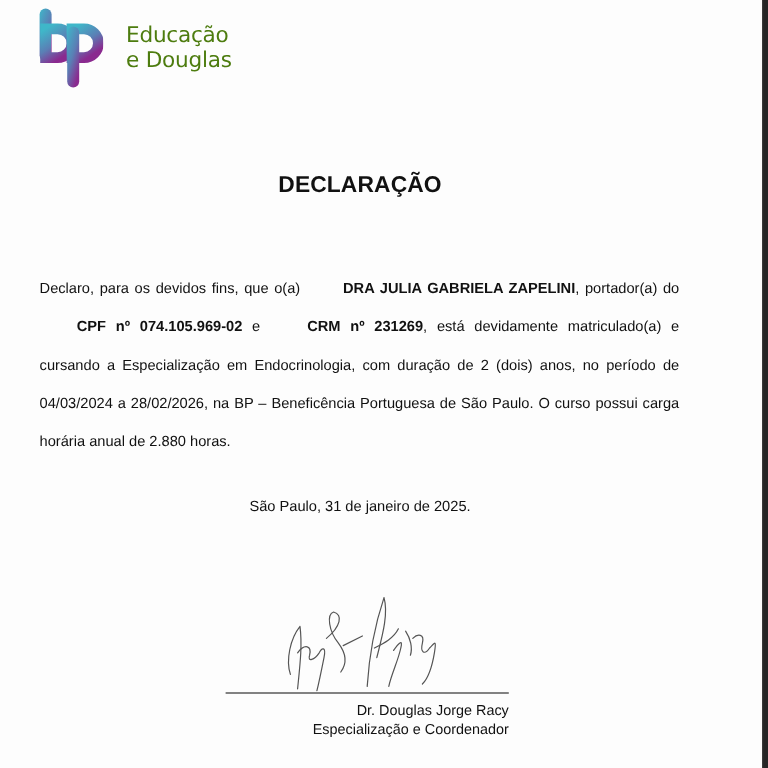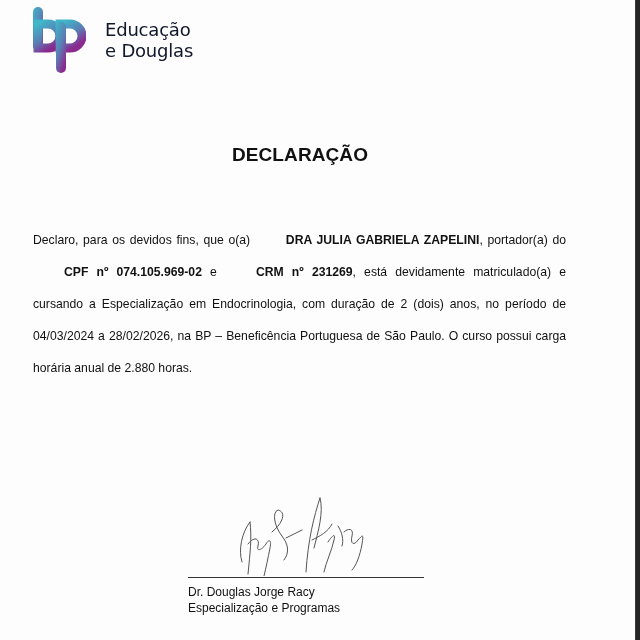--- a/index.html
+++ b/index.html
@@ -46,21 +46,21 @@
       left: 0;
       top: 0;
     }
     .logo-text {
       position: absolute;
       left: 75px;
       top: 13px;
       font-family: "DejaVu Sans", sans-serif;
       font-size: 18px;
       line-height: 21px;
-      color: #0f172a;
+      color: #4d7c0f;
       font-weight: normal;
       letter-spacing: -0.2px;
     }
     .logo-text div { white-space: nowrap; }
 
     .title {
       position: absolute;
       left: 0;
       width: 600px;
       top: 144px;
@@ -100,21 +100,21 @@
       left: 188px;
       top: 577px;
       width: 236px;
       height: 1px;
       background: #333333;
     }
     .signer {
       position: absolute;
       left: 188px;
       width: 236px;
-      text-align: left;
+      text-align: right;
       font-size: 12px;
       line-height: 16px;
       top: 584px;
     }
     .signer div { white-space: nowrap; }
   </style>
 </head>
 <body>
 
 <div class="page">
@@ -140,35 +140,36 @@
     <div class="logo-text">
       <div>Educação</div>
       <div>e Douglas</div>
     </div>
   </div>
 
   <div class="title">DECLARAÇÃO</div>
 
   <div class="paragraph"><span>Declaro, para os devidos fins, que o(a) </span><b>DRA JULIA GABRIELA ZAPELINI</b><span>, portador(a) do </span><b>CPF nº 074.105.969-02</b><span> e </span><b>CRM nº 231269</b><span>, está devidamente matriculado(a) e cursando a Especialização em Endocrinologia, com duração de 2 (dois) anos, no período de 04/03/2024 a 28/02/2026, na BP – Beneficência Portuguesa de São Paulo. O curso possui carga horária anual de 2.880 horas.</span></div>
 
+  <div class="date-line">São Paulo, 31 de janeiro de 2025.</div>
 
   <svg class="signature" viewBox="0 0 160 84">
     <g fill="none" stroke="#555555" stroke-width="1" stroke-linecap="round">
       <path d="M22 30 C14 40, 10 58, 14 70 M22 30 C24 46, 22 62, 20 82"></path>
       <path d="M20 52 C26 44, 32 46, 30 54 C28 60, 34 58, 38 52 C40 48, 44 46, 42 56 C40 66, 38 76, 36 84"></path>
       <path d="M44 40 C56 30, 58 20, 50 18 C44 20, 46 34, 54 44 C60 52, 62 60, 56 68"></path>
       <path d="M58 46 L74 38"></path>
       <path d="M92 6 C86 24, 80 48, 78 80 M92 6 C96 20, 90 40, 86 56"></path>
       <path d="M84 48 C92 44, 100 40, 104 32 M100 50 C104 44, 108 40, 106 48 C104 58, 98 70, 96 80"></path>
       <path d="M110 34 C114 40, 116 48, 114 54 M116 40 C120 36, 126 36, 124 44 C122 52, 126 54, 130 48 C134 44, 136 40, 134 52 C132 64, 128 74, 124 78"></path>
     </g>
   </svg>
 
   <div class="sig-line"></div>
 
   <div class="signer">
     <div>Dr. Douglas Jorge Racy</div>
-    <div>Especialização e Programas</div>
+    <div>Especialização e Coordenador</div>
   </div>
 
 </div>
 
 <div class="right-strip"></div>
 
 </body></html>

